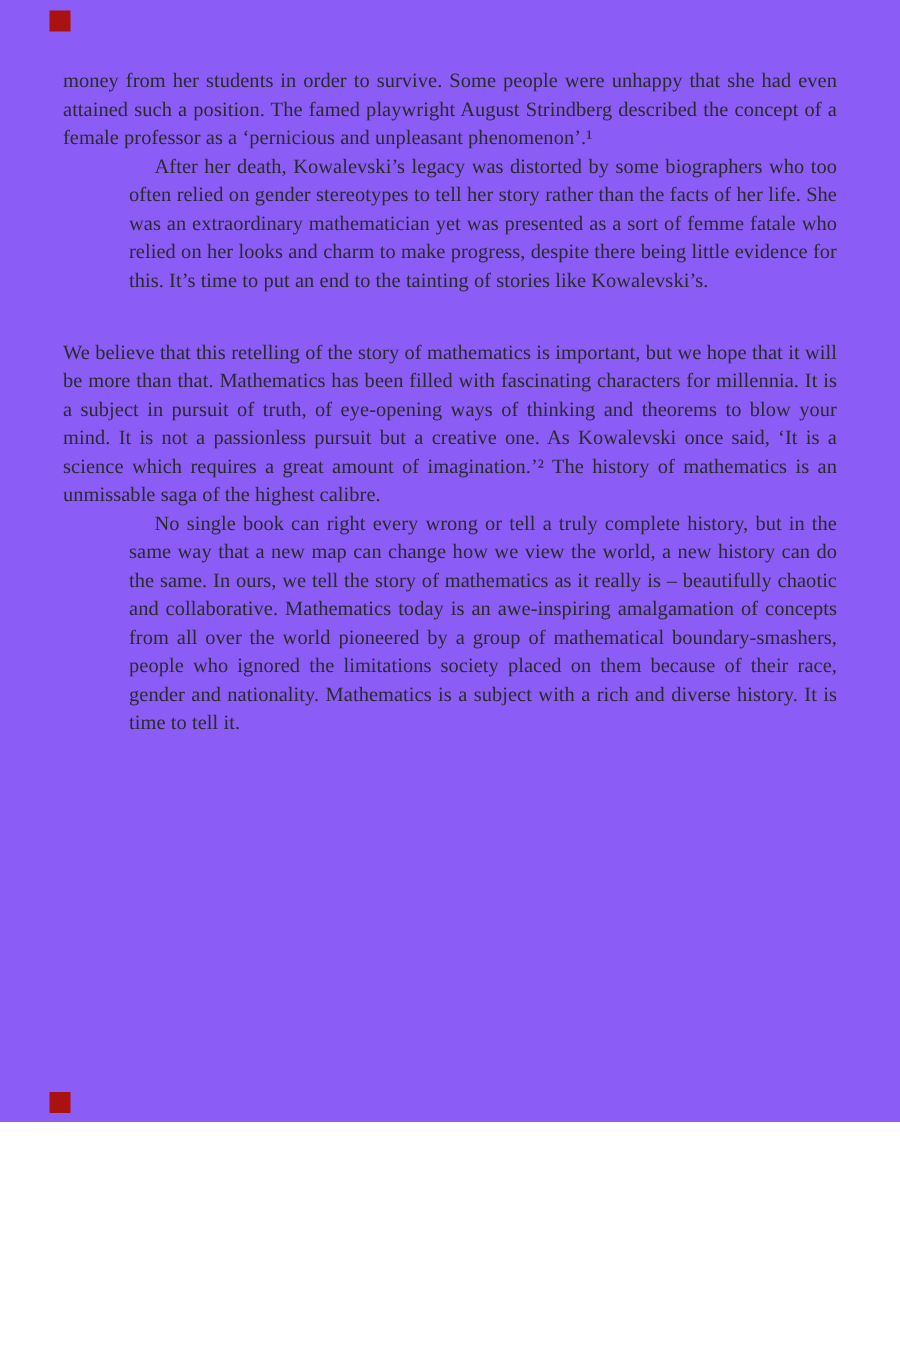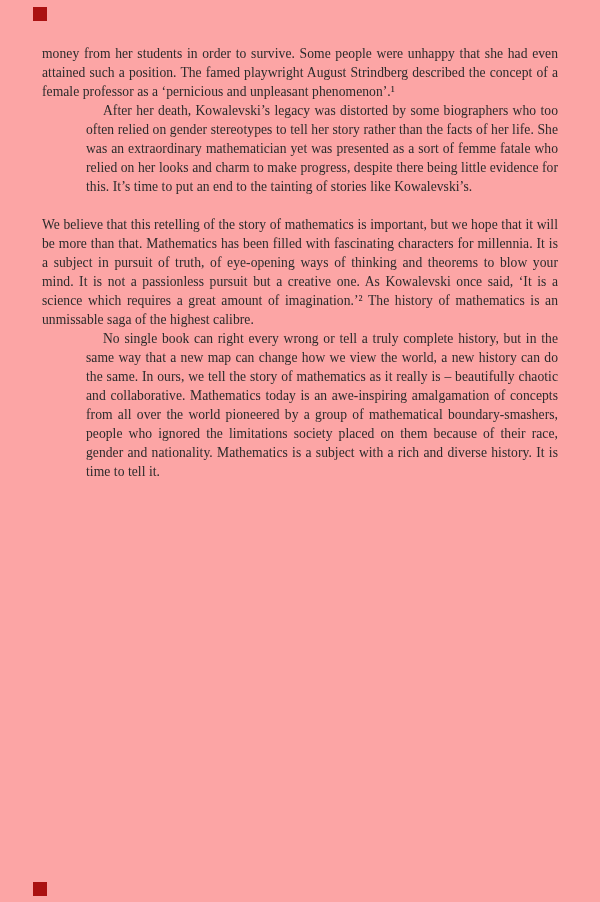--- a/index.html
+++ b/index.html
@@ -11,22 +11,22 @@
     width: 600px;
     height: 902px;
     position: relative;
     font-family: "Liberation Serif", "DejaVu Serif", serif;
     color: #2b2b2b;
     overflow: hidden;
   }
   .page {
     position: relative;
     width: 600px;
-    height: 902px;
-    background: #fca5a5;
+    height: 748px;
+    background: #8b5cf6;
   }
   .corner-marker {
     position: absolute;
     left: 33px;
     width: 14px;
     height: 14px;
   }
   .corner-marker.top { top: 7px; }
   .corner-marker.bottom { bottom: 6px; }
   .text-block {
@@ -40,21 +40,21 @@
     font-size: 13.6px;
     line-height: 19px;
     text-align: justify;
     letter-spacing: 0.05px;
   }
   .para.indent {
     text-indent: 17px;
     margin-left: 44px;
   }
   .para.section-break {
-    margin-top: 19px;
+    margin-top: 29px;
   }
 </style>
 </head>
 <body>
 
 <div class="page">
 
   <div class="corner-marker top" style="background: rgb(170, 17, 17);"></div>
 
   <div class="text-block">

